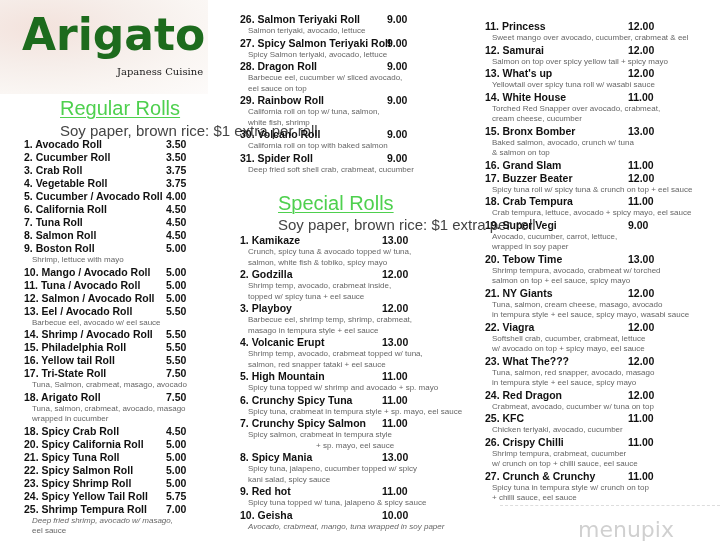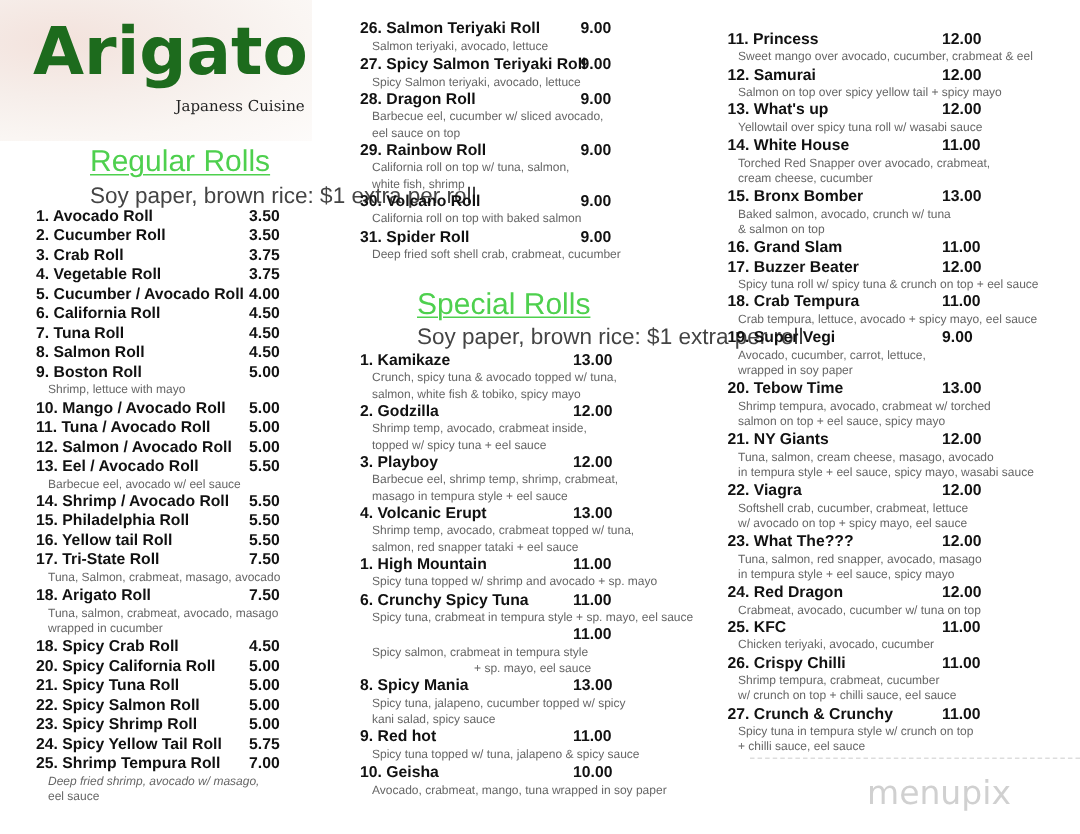--- a/index.html
+++ b/index.html
@@ -286,34 +286,35 @@
     <div class="item">
       <div class="item-row">
         <span class="item-name">4. Volcanic Erupt</span>
         <span class="item-price" style="left: 142px;">13.00</span>
       </div>
       <div class="item-desc" style="padding-left: 8px;">Shrimp temp, avocado, crabmeat topped w/ tuna,</div>
       <div class="item-desc" style="padding-left: 8px;">salmon, red snapper tataki + eel sauce</div>
     </div>
     <div class="item">
       <div class="item-row">
-        <span class="item-name">1. High Mountain</span>
+        <span class="item-name">5. High Mountain</span>
         <span class="item-price" style="left: 142px;">11.00</span>
       </div>
       <div class="item-desc" style="padding-left: 8px;">Spicy tuna topped w/ shrimp and avocado + sp. mayo</div>
     </div>
     <div class="item">
       <div class="item-row">
         <span class="item-name">6. Crunchy Spicy Tuna</span>
         <span class="item-price" style="left: 142px;">11.00</span>
       </div>
       <div class="item-desc" style="padding-left: 8px;">Spicy tuna, crabmeat in tempura style + sp. mayo, eel sauce</div>
     </div>
     <div class="item">
       <div class="item-row">
+        <span class="item-name">7. Crunchy Spicy Salmon</span>
         <span class="item-price" style="left: 142px;">11.00</span>
       </div>
       <div class="item-desc" style="padding-left: 8px;">Spicy salmon, crabmeat in tempura style</div>
       <div class="item-desc" style="padding-left: 8px; text-align: center;">+ sp. mayo, eel sauce</div>
     </div>
     <div class="item">
       <div class="item-row">
         <span class="item-name">8. Spicy Mania</span>
         <span class="item-price" style="left: 142px;">13.00</span>
       </div>
@@ -325,21 +326,21 @@
         <span class="item-name">9. Red hot</span>
         <span class="item-price" style="left: 142px;">11.00</span>
       </div>
       <div class="item-desc" style="padding-left: 8px;">Spicy tuna topped w/ tuna, jalapeno &amp; spicy sauce</div>
     </div>
     <div class="item">
       <div class="item-row">
         <span class="item-name">10. Geisha</span>
         <span class="item-price" style="left: 142px;">10.00</span>
       </div>
-      <div class="item-desc" style="padding-left: 8px;">Avocado, crabmeat, mango, tuna wrapped in soy paper</div>
+      <div class="item-desc" style="padding-left: 8px; font-style: italic;">Avocado, crabmeat, mango, tuna wrapped in soy paper</div>
     </div>
   </div>
 <div class="col" id="col-d" style="left:485px; top:20px;">
     <div class="item">
       <div class="item-row">
         <span class="item-name">11. Princess</span>
         <span class="item-price" style="left: 143px;">12.00</span>
       </div>
       <div class="item-desc" style="padding-left: 7px;">Sweet mango over avocado, cucumber, crabmeat &amp; eel</div>
     </div>

